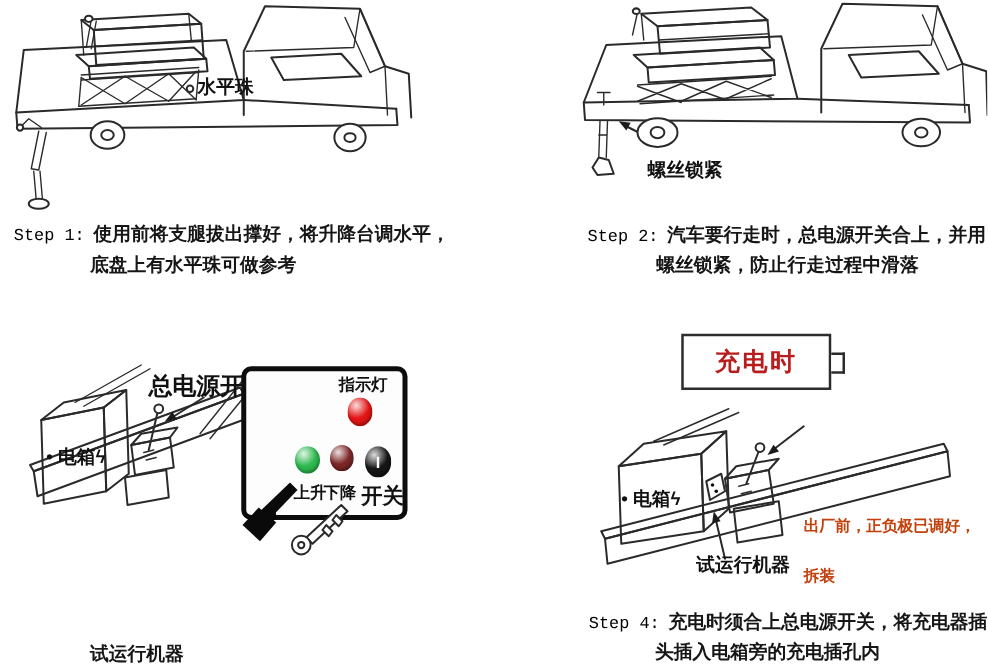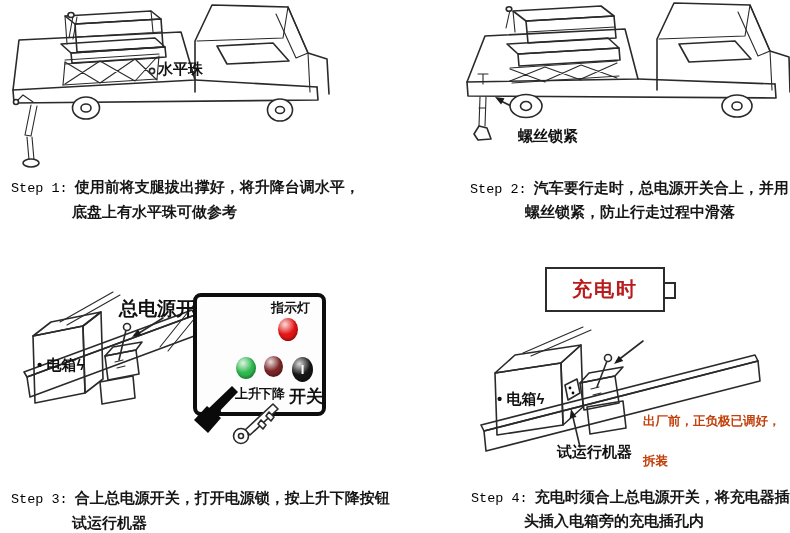--- a/index.html
+++ b/index.html
@@ -182,23 +182,20 @@
     <circle class="blackfill" cx="23" cy="30" r="6"></circle>
   </svg>
   <svg class="abs" style="left:230px;top:397px;" width="62" height="48" viewBox="0 0 62 48">
     <polygon class="fillw" points="15,33 43,7 48,12 20,38"></polygon>
     <polygon class="fillw" points="31,23 36,28 33,32 28,27"></polygon>
     <polygon class="fillw" points="39,15 44,20 41,24 36,19"></polygon>
     <circle class="fillw" cx="11" cy="39" r="7.5"></circle>
     <circle class="fillw" cx="11" cy="39" r="2.5"></circle>
   </svg>
 
-  <div class="step-line" style="left:11px;top:489px;">
-    <span class="step-prefix">Step 3:</span><span>合上总电源开关，打开电源锁，按上升下降按钮</span>
-  </div>
   <div class="step-line" style="left:72px;top:514px;">试运行机器</div>
 
   <div class="battery-box">
     <span>充电时</span>
   </div>
   <div class="battery-tab"></div>
 
   <svg class="abs" style="left:465px;top:325px;" width="310" height="185" viewBox="0 0 310 185">
     <g>
       <path class="line" d="M16,100 L290,30 L293,36 L19,106 Z"></path>

